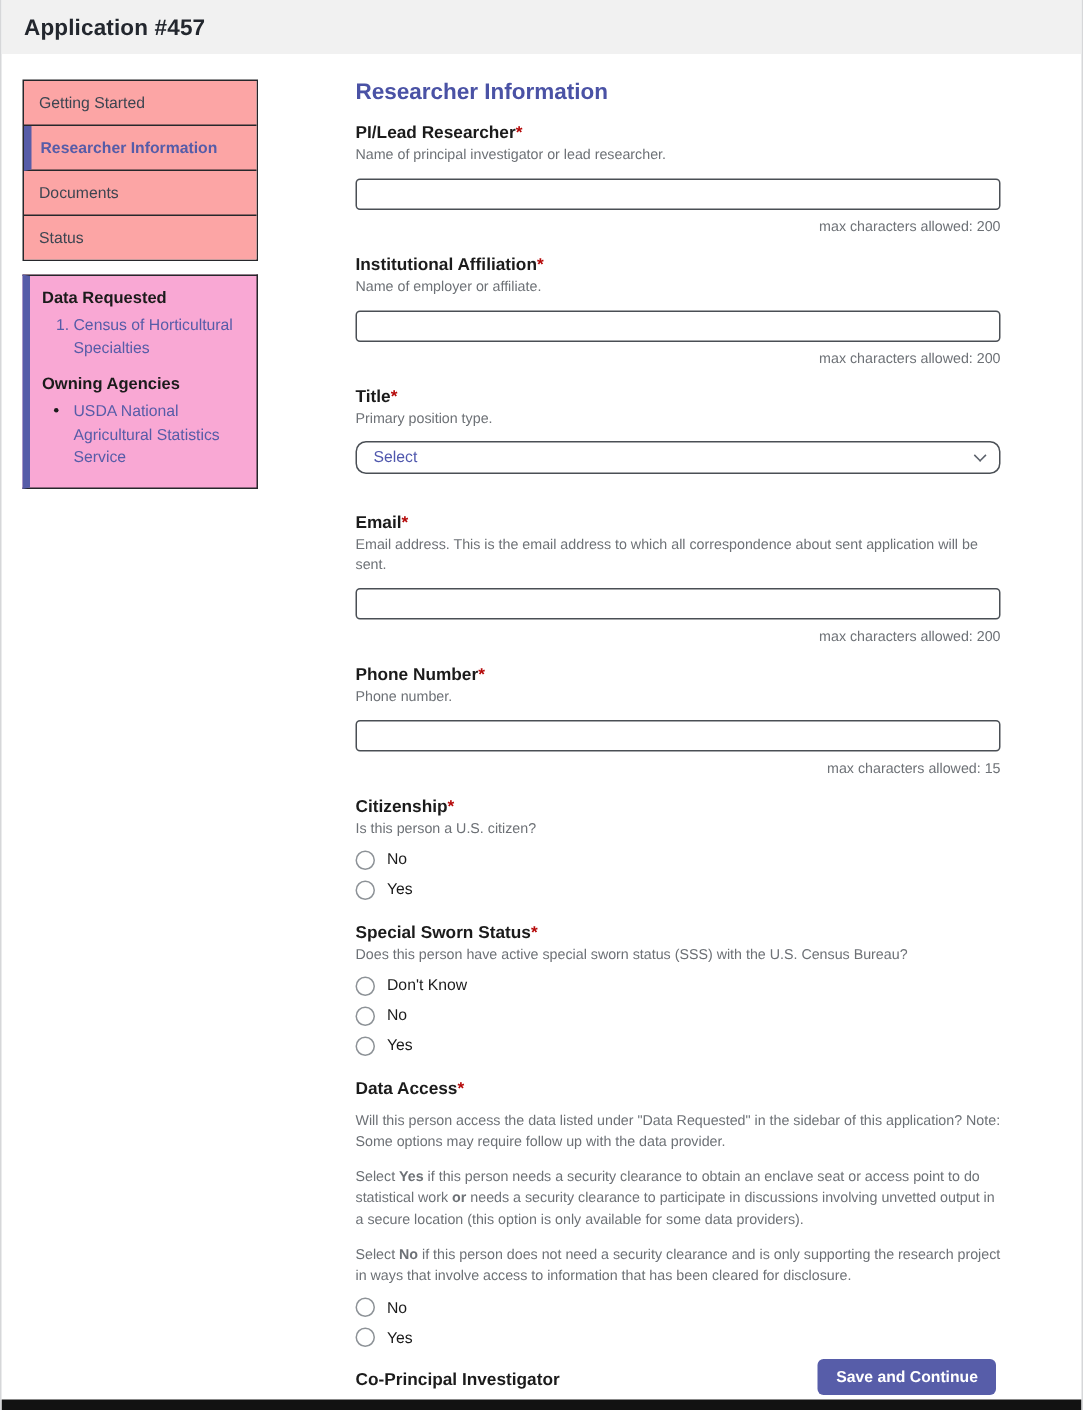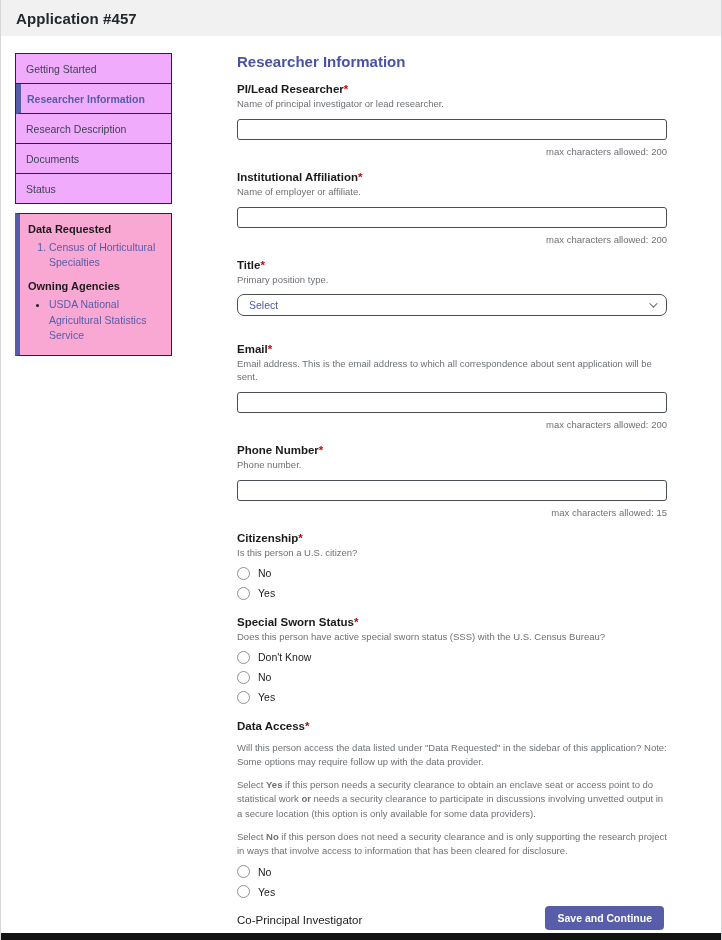--- a/index.html
+++ b/index.html
@@ -40,21 +40,21 @@
   .side-nav {
     border: 1px solid #26272b;
     background: #fff;
   }
   .side-nav .nav-item {
     padding: 9px 10px 8px 10px;
     font-size: 10.5px;
     color: #3d4551;
     border-bottom: 1px solid #26272b;
     cursor: pointer;
-    background: #f0abfc;
+    background: #fca5a5;
   }
   .side-nav .nav-item:last-child { border-bottom: none; }
   .side-nav .nav-item.active {
     color: #565ca8;
     font-weight: bold;
     border-left: 5px solid #565ca8;
     padding-left: 6px;
   }
   
   .info-box {
@@ -169,21 +169,21 @@
     font-size: 9.5px;
     color: #6d7176;
     line-height: 1.5;
     margin-top: 9px;
   }
   .da-paragraph b { color: #6d7176; }
   
   .field.gap-lg { margin-bottom: 16px; }
   .section-heading {
     font-size: 11.5px;
-    font-weight: normal;
+    font-weight: bold;
     color: #1b1b1b;
     margin-top: 14px;
     margin-bottom: 10px;
   }
 
   
   .save-button {
     position: absolute;
     right: 57px;
     bottom: 10px;
@@ -211,21 +211,20 @@
 <header class="app-header">
   <h1>Application #457</h1>
 </header>
 
 <div class="content">
 
   <aside class="sidebar">
     <nav class="side-nav">
       <div class="nav-item">Getting Started</div>
       <div class="nav-item active">Researcher Information</div>
-      <div class="nav-item">Research Description</div>
       <div class="nav-item">Documents</div>
       <div class="nav-item">Status</div>
     </nav>
 
     <div class="info-box">
       <div class="box-title">Data Requested</div>
       <ol>
         <li>Census of Horticultural Specialties</li>
       </ol>
       <div class="box-title">Owning Agencies</div>

